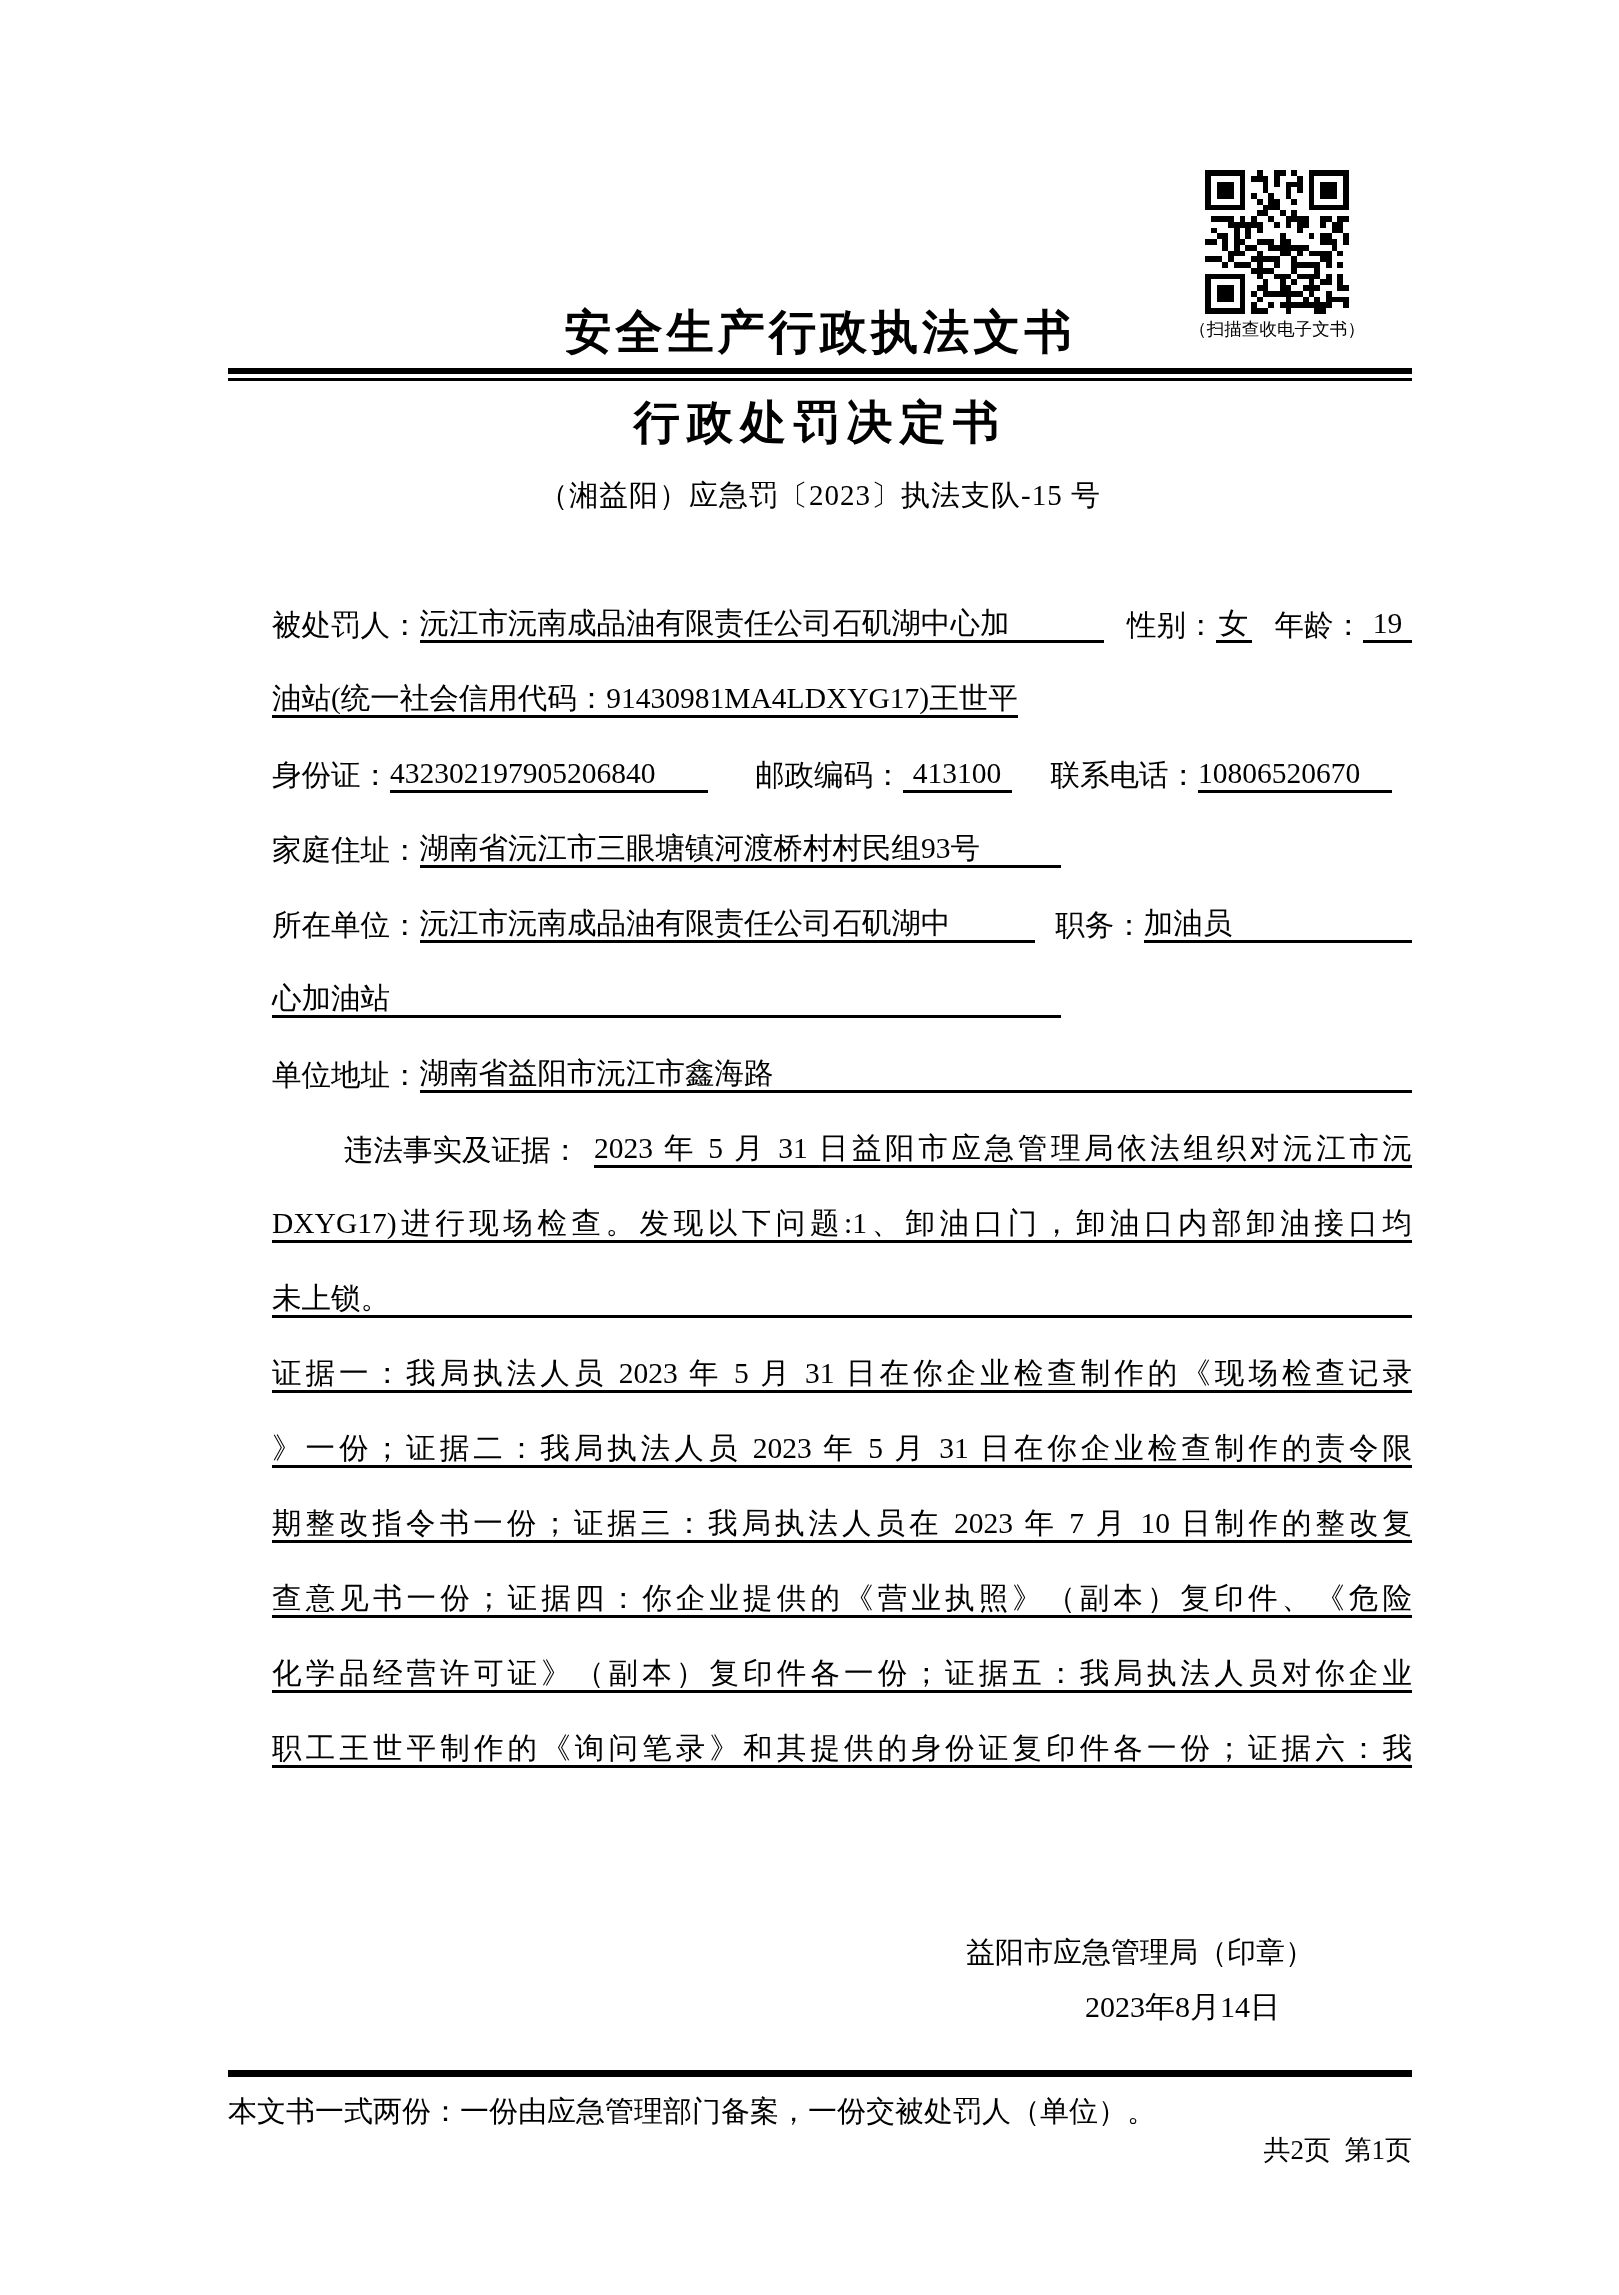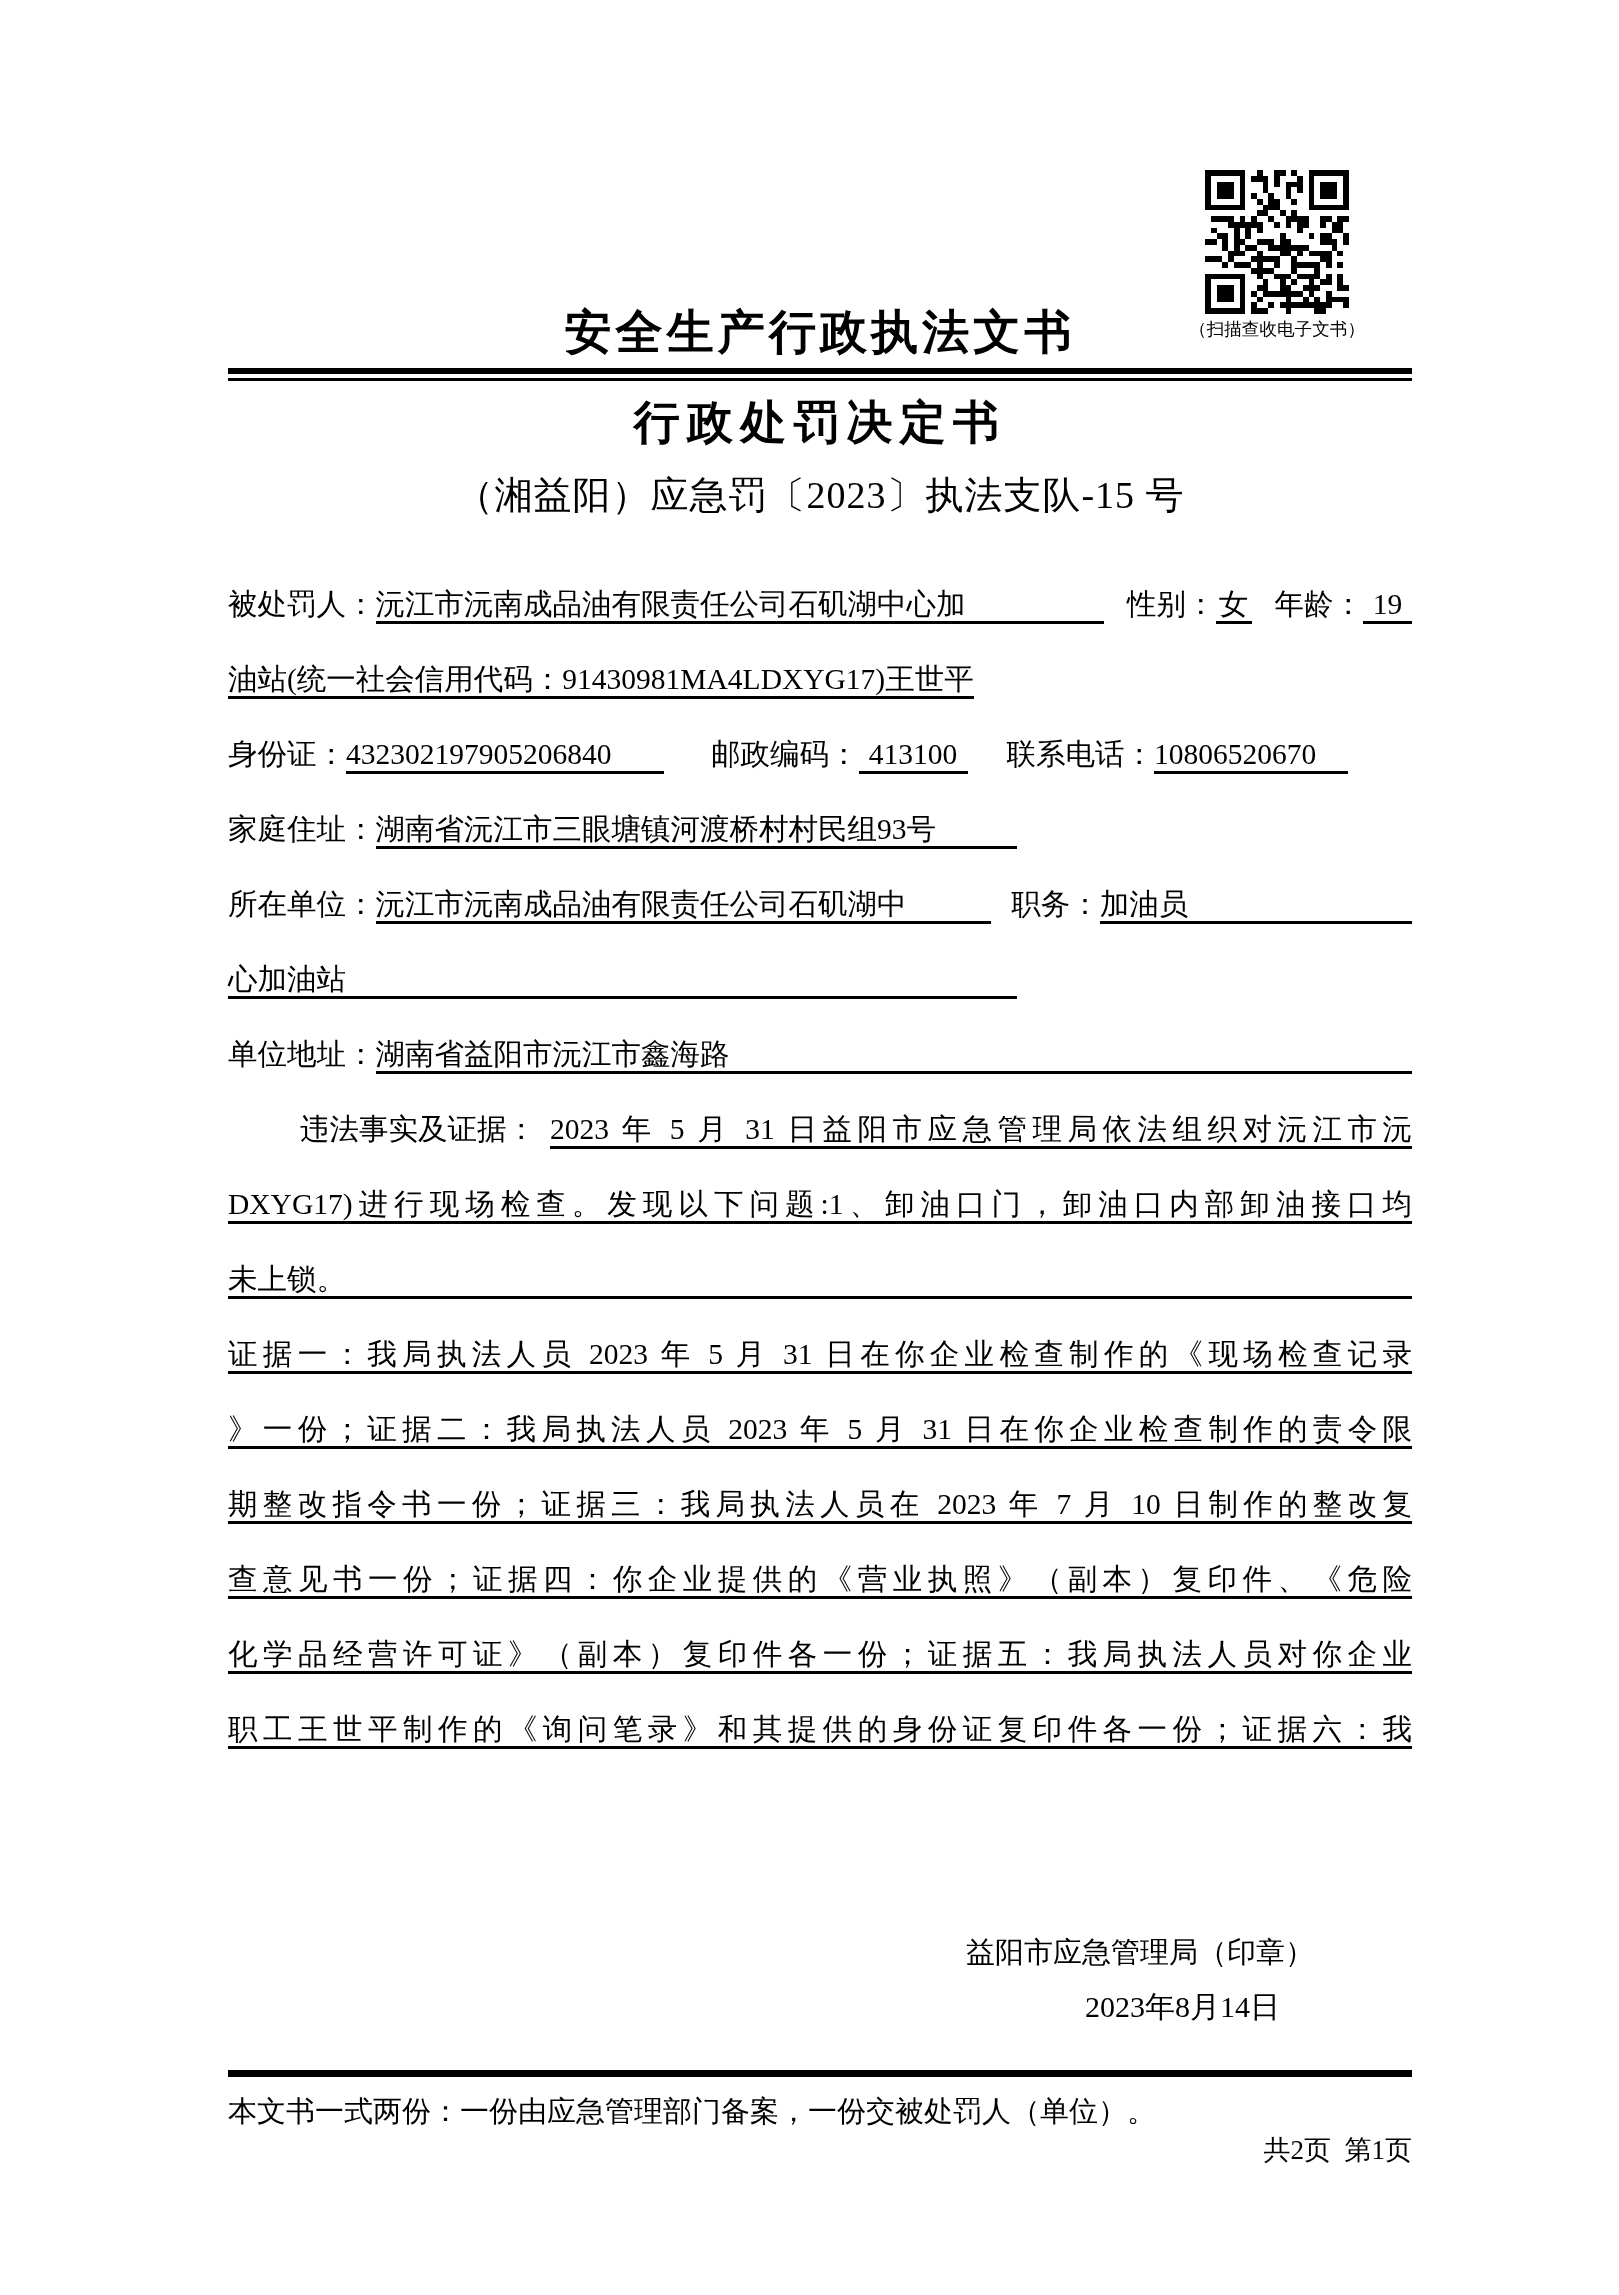--- a/index.html
+++ b/index.html
@@ -23,26 +23,26 @@
   }
   .double-rule{position:absolute;left:228px;top:368px;width:1184px;}
   .double-rule .a{height:6.2px;background:#000;}
   .double-rule .b{height:3.1px;background:#000;margin-top:4.1px;}
   .doc-title{
     position:absolute;left:228px;top:397px;width:1184px;
     text-align:center;font-size:46px;font-weight:bold;letter-spacing:7.2px;line-height:52px;
   }
   .doc-number{
     position:absolute;left:228px;top:477px;width:1184px;
-    text-align:center;font-size:38px;letter-spacing:1px;line-height:36px;
+    text-align:center;font-size:29px;letter-spacing:1px;line-height:36px;
   }
 
   
   .body{position:absolute;left:228px;top:587px;width:1184px;font-size:29.5px;}
-  .fline{height:75px;display:flex;align-items:flex-start;white-space:pre;}
+  .fline{height:75px;display:flex;align-items:center;white-space:pre;margin-left:44px;}
   .fline span{display:inline-block;line-height:34px;}
   .u{border-bottom:3.6px solid #000;}
   .grow{flex:1 1 auto;}
   .jl{text-align:justify;text-align-last:justify;}
   .ctr{text-align:center;}
   .m45{margin-left:23px;}
   .m90{margin-left:47px;}
   .m75{margin-left:39px;}
   .m40{margin-left:20.7px;}
   .w70{width:36px;}

